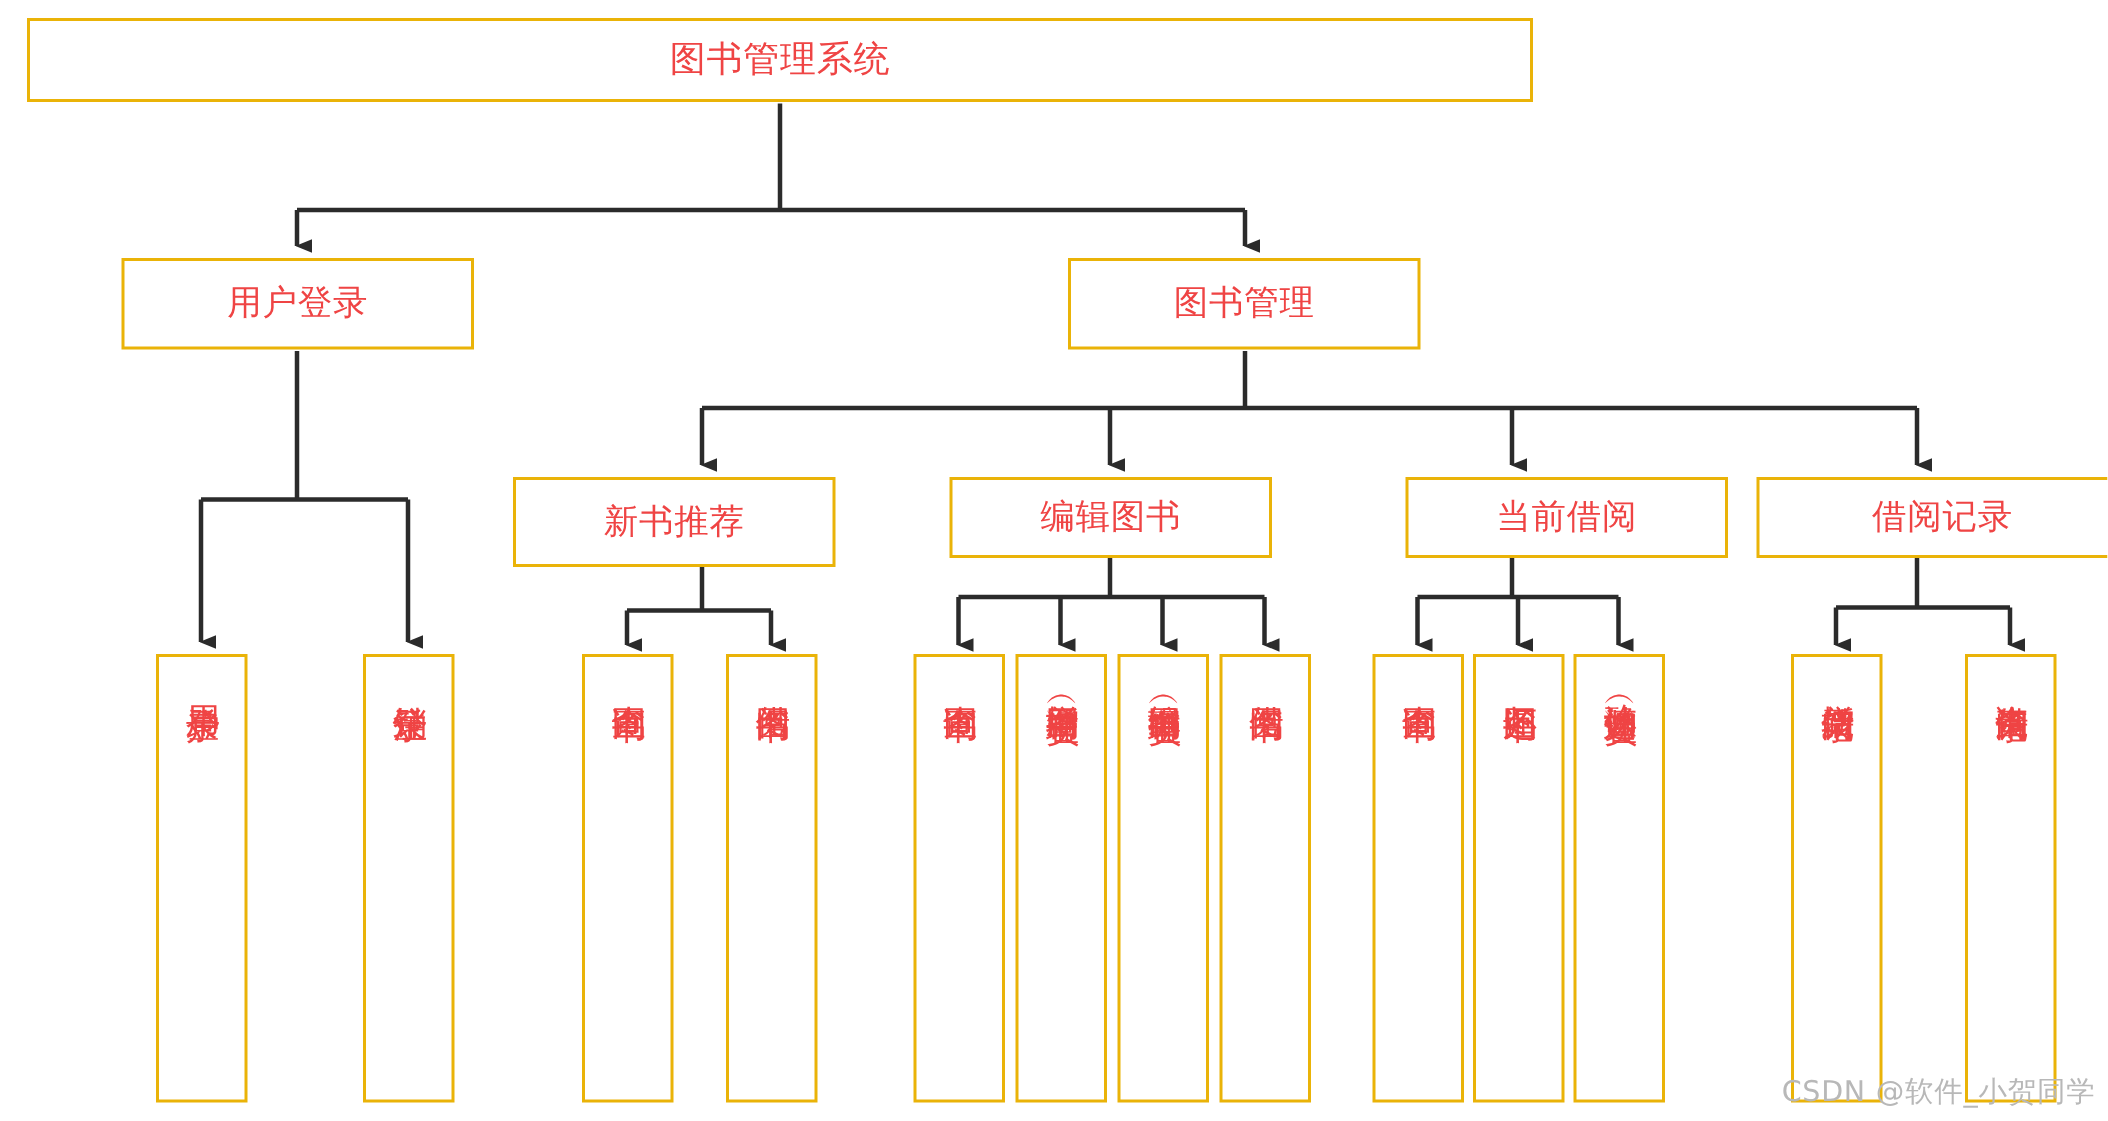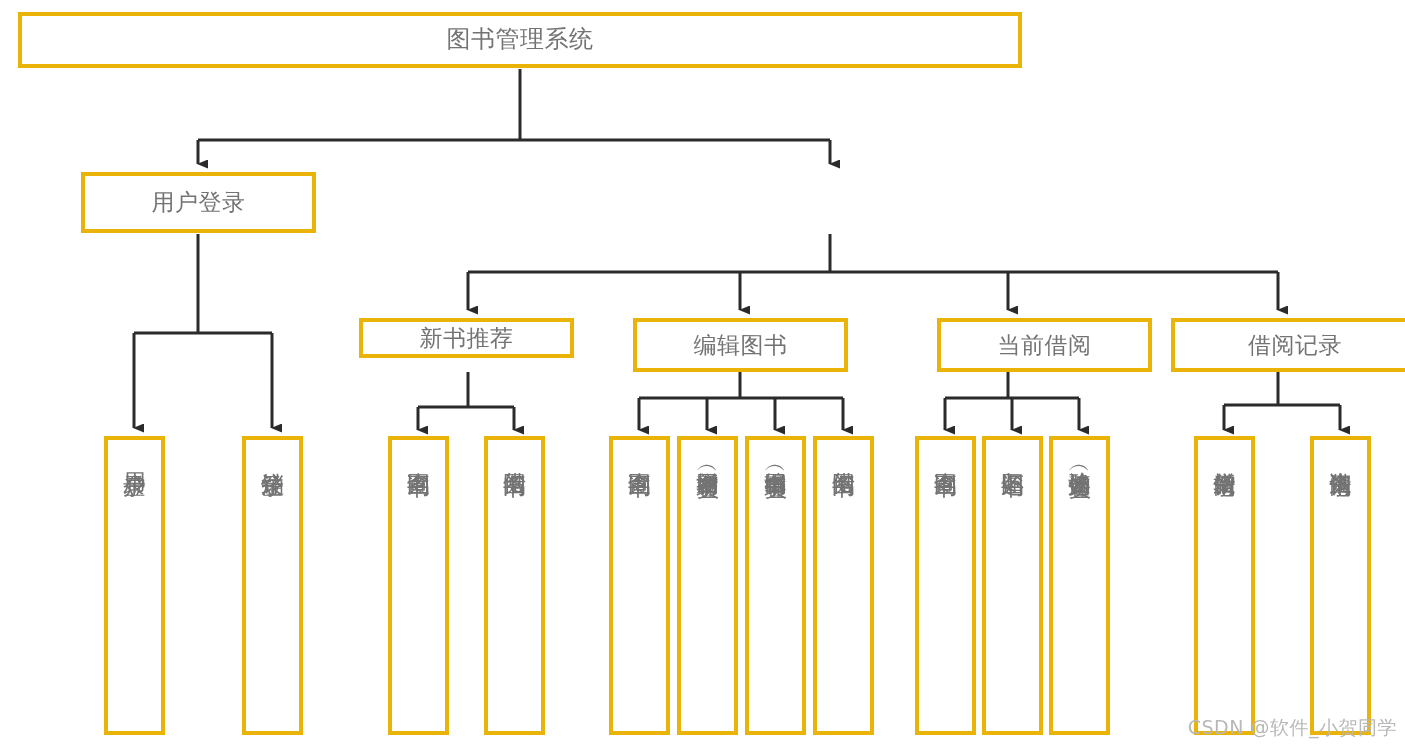--- a/index.html
+++ b/index.html
@@ -21,26 +21,26 @@
     position: absolute;
     left: 0;
     top: 0;
     width: 1405px;
     height: 747px;
     pointer-events: none;
   }
   .node {
     position: absolute;
     box-sizing: border-box;
-    border: 4px solid #eab308;
+    border: 2px solid #eab308;
     background: #ffffff;
     display: flex;
     align-items: center;
     justify-content: center;
-    color: #737373;
+    color: #ef4444;
   }
   .node .label {
     display: block;
     text-align: center;
     line-height: 1.15;
     white-space: nowrap;
   }
   .node.horizontal .label {
     font-size: 23px;
     letter-spacing: 0.5px;
@@ -131,22 +131,25 @@
     </g>
   </svg>
 
   <div class="node horizontal level1" style="left:18px; top:12px; width:1004px; height:56px;">
     <span class="label">图书管理系统</span>
   </div>
 
   <div class="node horizontal" style="left:81px; top:172px; width:235px; height:61px;">
     <span class="label">用户登录</span>
   </div>
-
-  <div class="node horizontal" style="left:359px; top:318px; width:215px; height:40px;">
+  <div class="node horizontal" style="left:712px; top:172px; width:235px; height:61px;">
+    <span class="label">图书管理</span>
+  </div>
+
+  <div class="node horizontal" style="left:342px; top:318px; width:215px; height:60px;">
     <span class="label">新书推荐</span>
   </div>
   <div class="node horizontal" style="left:633px; top:318px; width:215px; height:54px;">
     <span class="label">编辑图书</span>
   </div>
   <div class="node horizontal" style="left:901px; top:318px; width:215px; height:54px;margin-left:36px;">
     <span class="label">当前借阅</span>
   </div>
   <div class="node horizontal" style="left:1171px; top:318px; width:248px; height:54px;">
     <span class="label">借阅记录</span>

